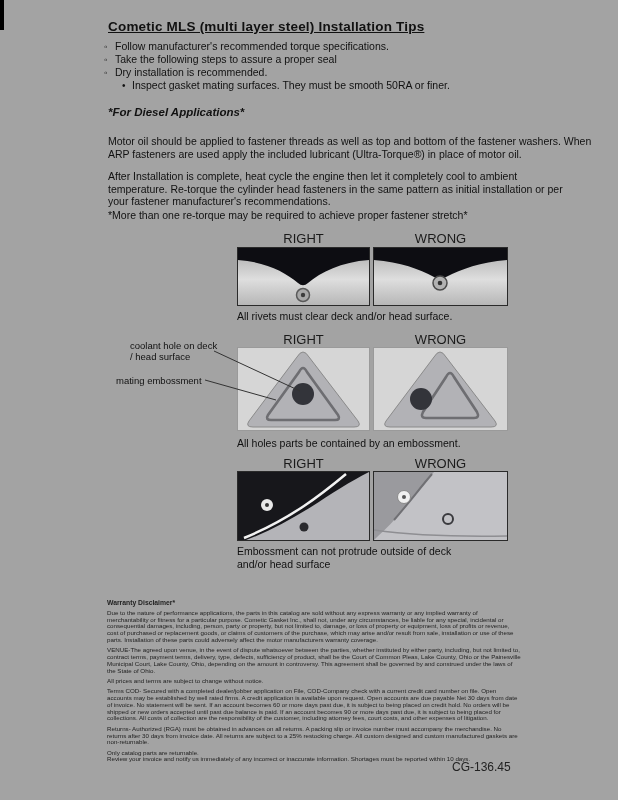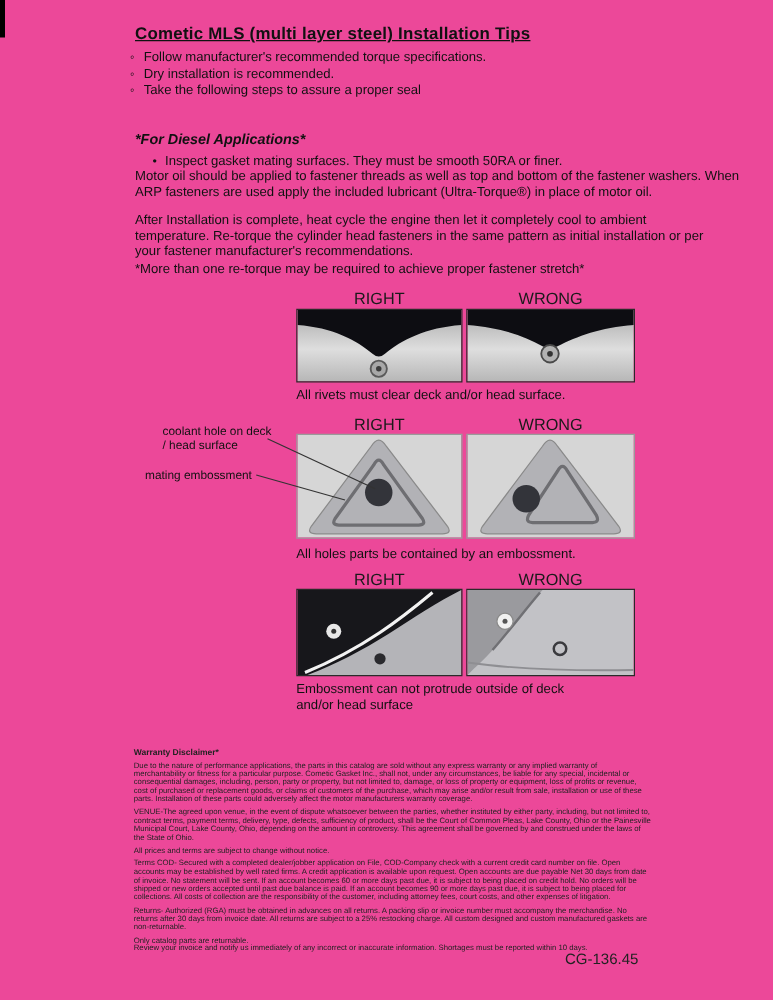--- a/index.html
+++ b/index.html
@@ -1,25 +1,25 @@
 <!DOCTYPE html>
 <html><head>
 <meta charset="utf-8">
 <style>
   * { margin:0; padding:0; box-sizing:border-box; }
   html,body { background:#ffffff; }
   body { font-family:"Liberation Sans", sans-serif; }
-  .page { position:relative; width:618px; height:800px; background:#ec4899; overflow:hidden; color:#111; }
+  .page { position:relative; width:618px; height:800px; background:#a3a3a3; overflow:hidden; color:#111; }
   .abs { position:absolute; }
   .corner-mark { left:0; top:0; width:4px; height:30px; background:#000; }
   .title { font-size:13.5px; font-weight:bold; text-decoration:underline; letter-spacing:0.2px; }
   .tips { font-size:10.5px; line-height:13px; }
   .tip { position:relative; padding-left:11px; }
   .tip::before { content:"◦"; position:absolute; left:0; top:0; font-size:10px; }
-  .subtips { margin-left:18px;margin-top:44px; }
+  .subtips { margin-left:18px; }
   .subtip { position:relative; padding-left:10px; }
   .subtip::before { content:"•"; position:absolute; left:0; top:0; font-size:10px; }
   .diesel-head { font-size:11.5px; font-weight:bold; }
   .body-text { font-size:10.5px; line-height:12.5px; }
   .dlabel { font-size:13px; text-align:center; color:#1a1a1a; }
   .panel { border:1px solid #2a2a2a; }
   .panel svg { display:block; width:100%; height:100%; }
   .panel-light { border:1px solid #9a9a9a; }
   .caption { font-size:10.5px; line-height:12.5px; }
   .ann { font-size:9.5px; line-height:11px; color:#111; }
@@ -32,22 +32,22 @@
 <body>
 
 <div class="page">
 
   <div class="abs corner-mark"></div>
 
   <div class="abs title" style="left:108px; top:19px;">Cometic MLS (multi layer steel) Installation Tips</div>
 
   <div class="abs tips" style="left:104px; top:40px; width:474px;">
     <div class="tip">Follow manufacturer's recommended torque specifications.</div>
+    <div class="tip">Take the following steps to assure a proper seal</div>
     <div class="tip">Dry installation is recommended.</div>
-    <div class="tip">Take the following steps to assure a proper seal</div>
     <div class="subtips">
       <div class="subtip">Inspect gasket mating surfaces.  They must be smooth 50RA or finer.</div>
     </div>
   </div>
 
   <div class="abs diesel-head" style="left:108px; top:106px;font-style:italic;">*For Diesel Applications*</div>
 
   <div class="abs body-text" style="left:108px; top:135px; width:486px;">Motor oil should be applied to fastener threads as well as top and bottom of the fastener washers. When ARP fasteners are used apply the included lubricant (Ultra-Torque®) in place of motor oil.</div>
 
   <div class="abs body-text" style="left:108px; top:170px; width:458px;">After Installation is complete, heat cycle the engine then let it completely cool to ambient temperature. Re-torque the cylinder head fasteners in the same pattern as initial installation or per your fastener manufacturer's recommendations.</div>

